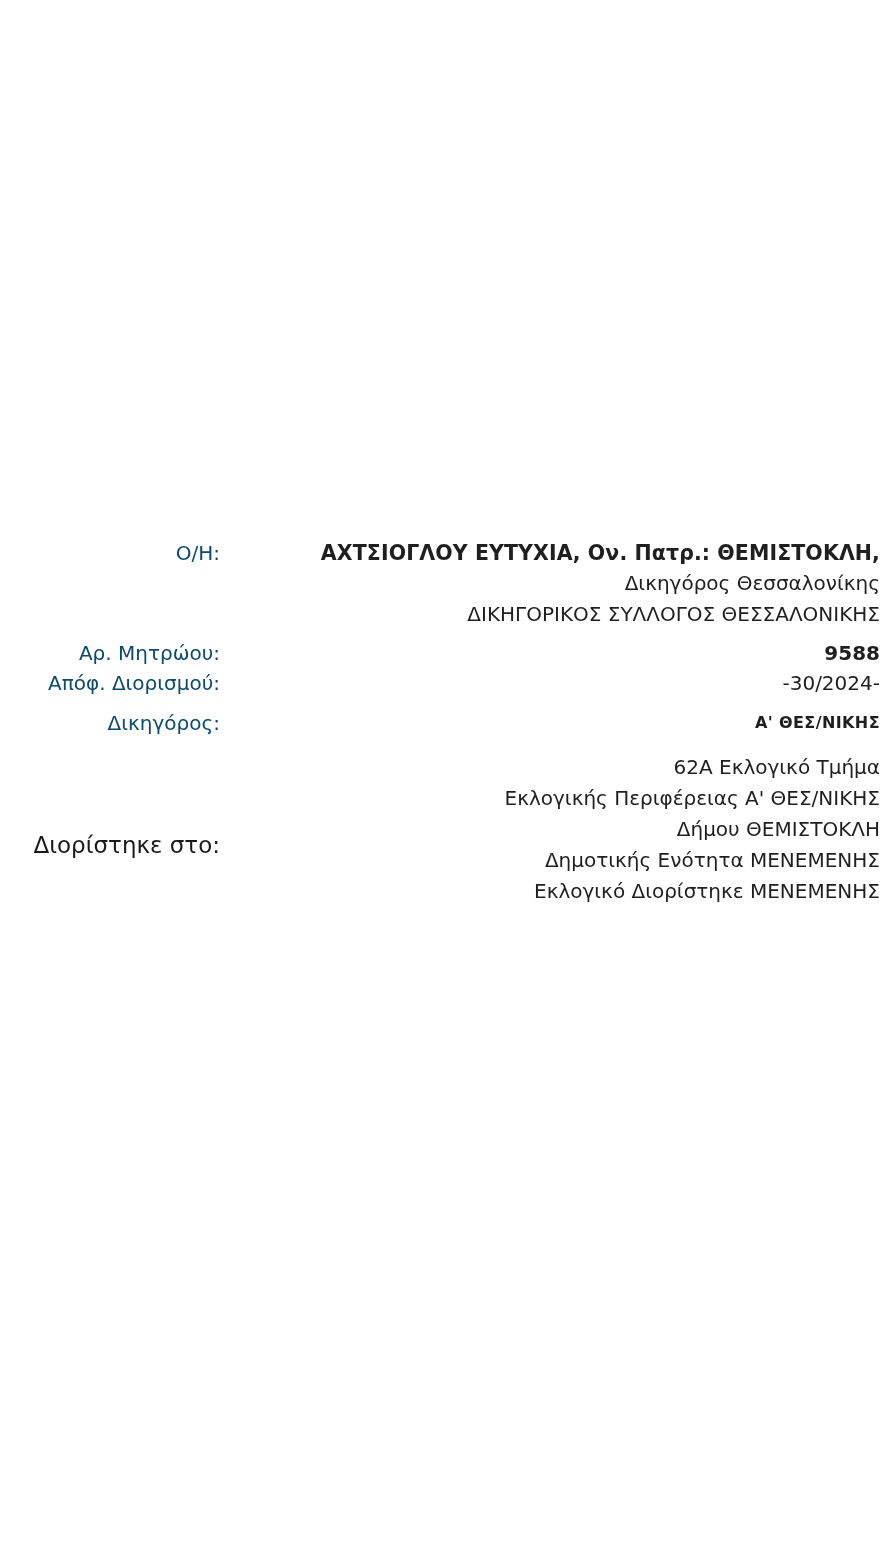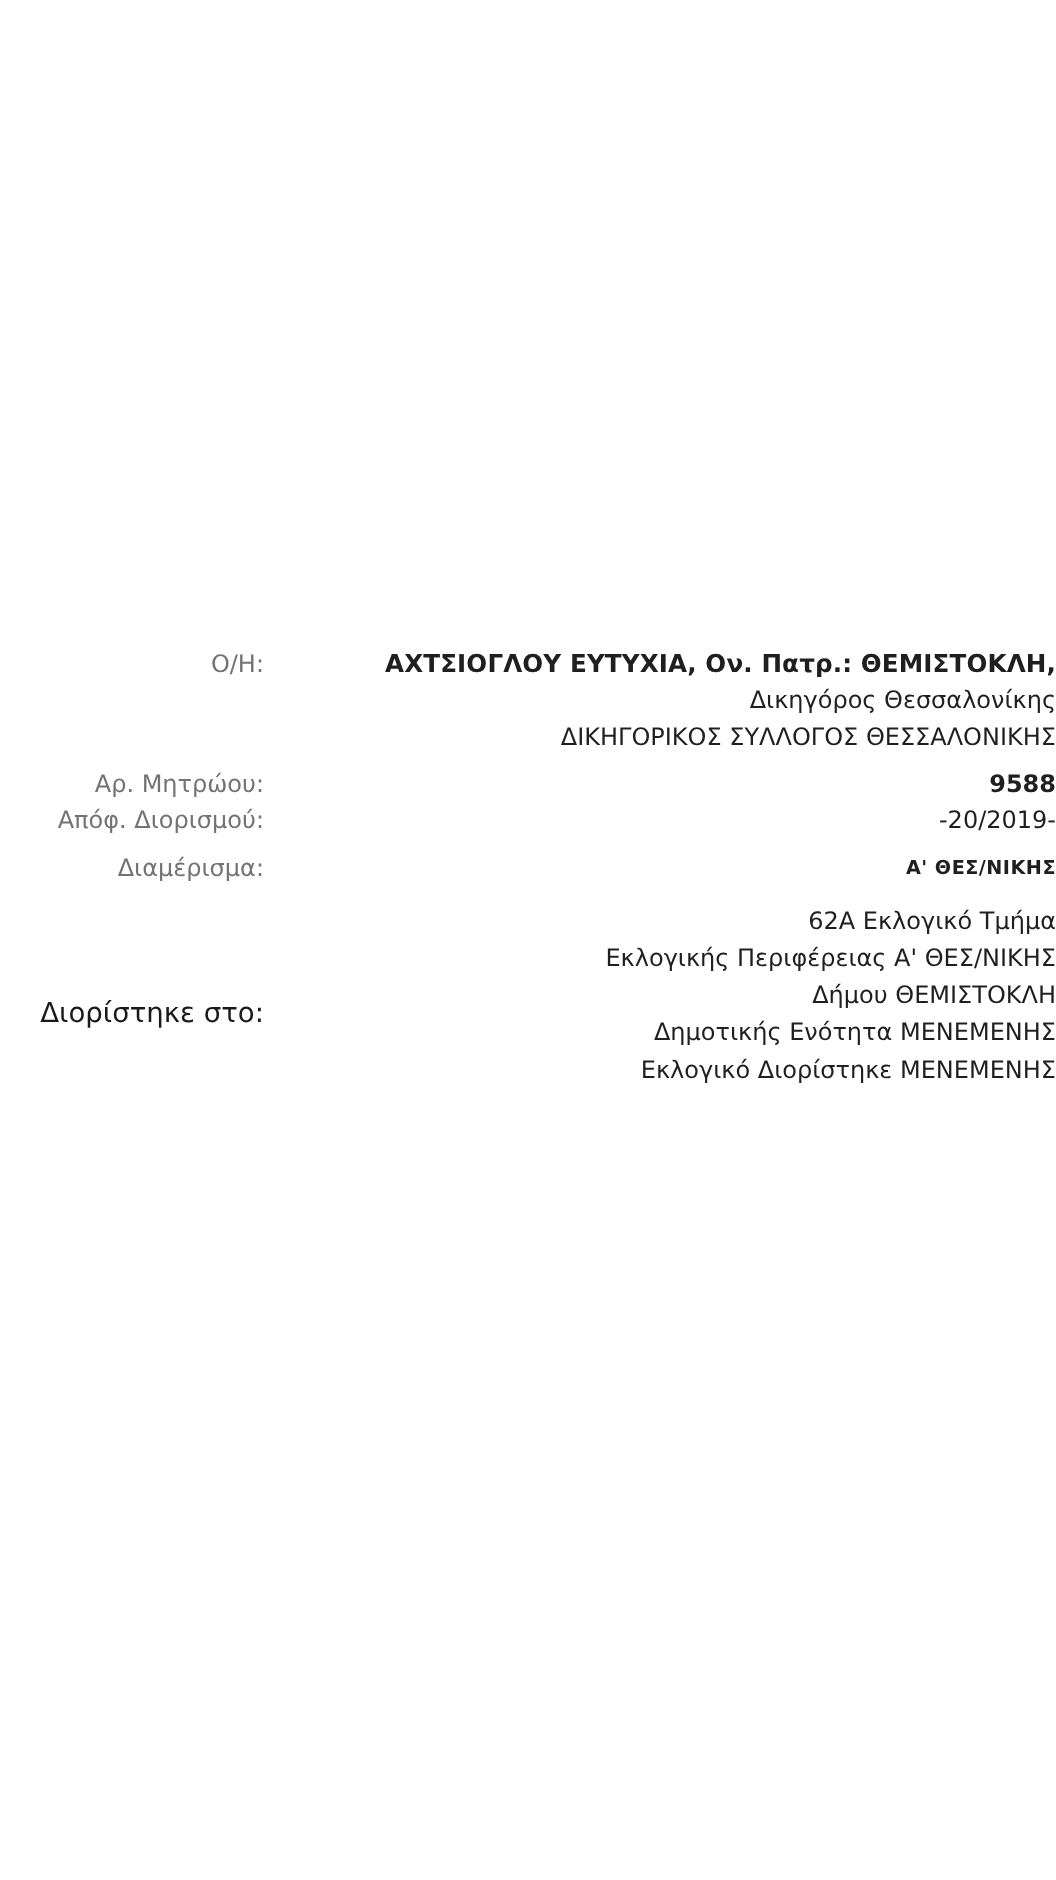--- a/index.html
+++ b/index.html
@@ -37,21 +37,21 @@
   }
 
   .label-col {
     width: 228px;
     min-width: 228px;
     text-align: right;
     padding-right: 8px;
     box-sizing: border-box;
     font-size: 20px;
     line-height: 30px;
-    color: #737373;
+    color: #0c4a6e;
   }
 
   .value-col {
     flex: 1;
     font-size: 20px;
     line-height: 30px;
     color: #1f1f1f;
     text-align: right;
   }
 
@@ -129,26 +129,26 @@
 
     <div class="row-spacer-sm"></div>
 
     <div class="row">
       <div class="label-col">Αρ. Μητρώου:</div>
       <div class="value-col bold-val">9588</div>
     </div>
 
     <div class="row">
       <div class="label-col">Απόφ. Διορισμού:</div>
-      <div class="value-col">-20/2019-</div>
+      <div class="value-col">-30/2024-</div>
     </div>
 
 
     <div class="row" style="margin-top:8px;">
-      <div class="label-col" style="line-height:34px;">Διαμέρισμα:</div>
+      <div class="label-col" style="line-height:34px;">Δικηγόρος:</div>
       <div class="value-col region-val" style="line-height:34px;">Α' ΘΕΣ/ΝΙΚΗΣ</div>
     </div>
 
     <div class="row row-appointed">
       <div class="appointed-label">Διορίστηκε στο:</div>
       <div class="value-col appointed-lines">
         <div>62Α Εκλογικό Τμήμα</div>
         <div>Εκλογικής Περιφέρειας Α' ΘΕΣ/ΝΙΚΗΣ</div>
         <div>Δήμου ΘΕΜΙΣΤΟΚΛΗ</div>
         <div>Δημοτικής Ενότητα ΜΕΝΕΜΕΝΗΣ</div>

